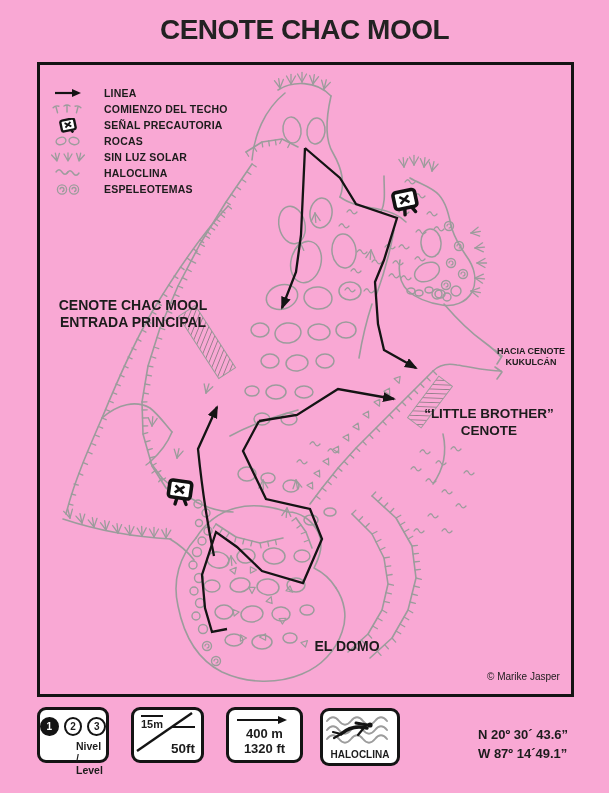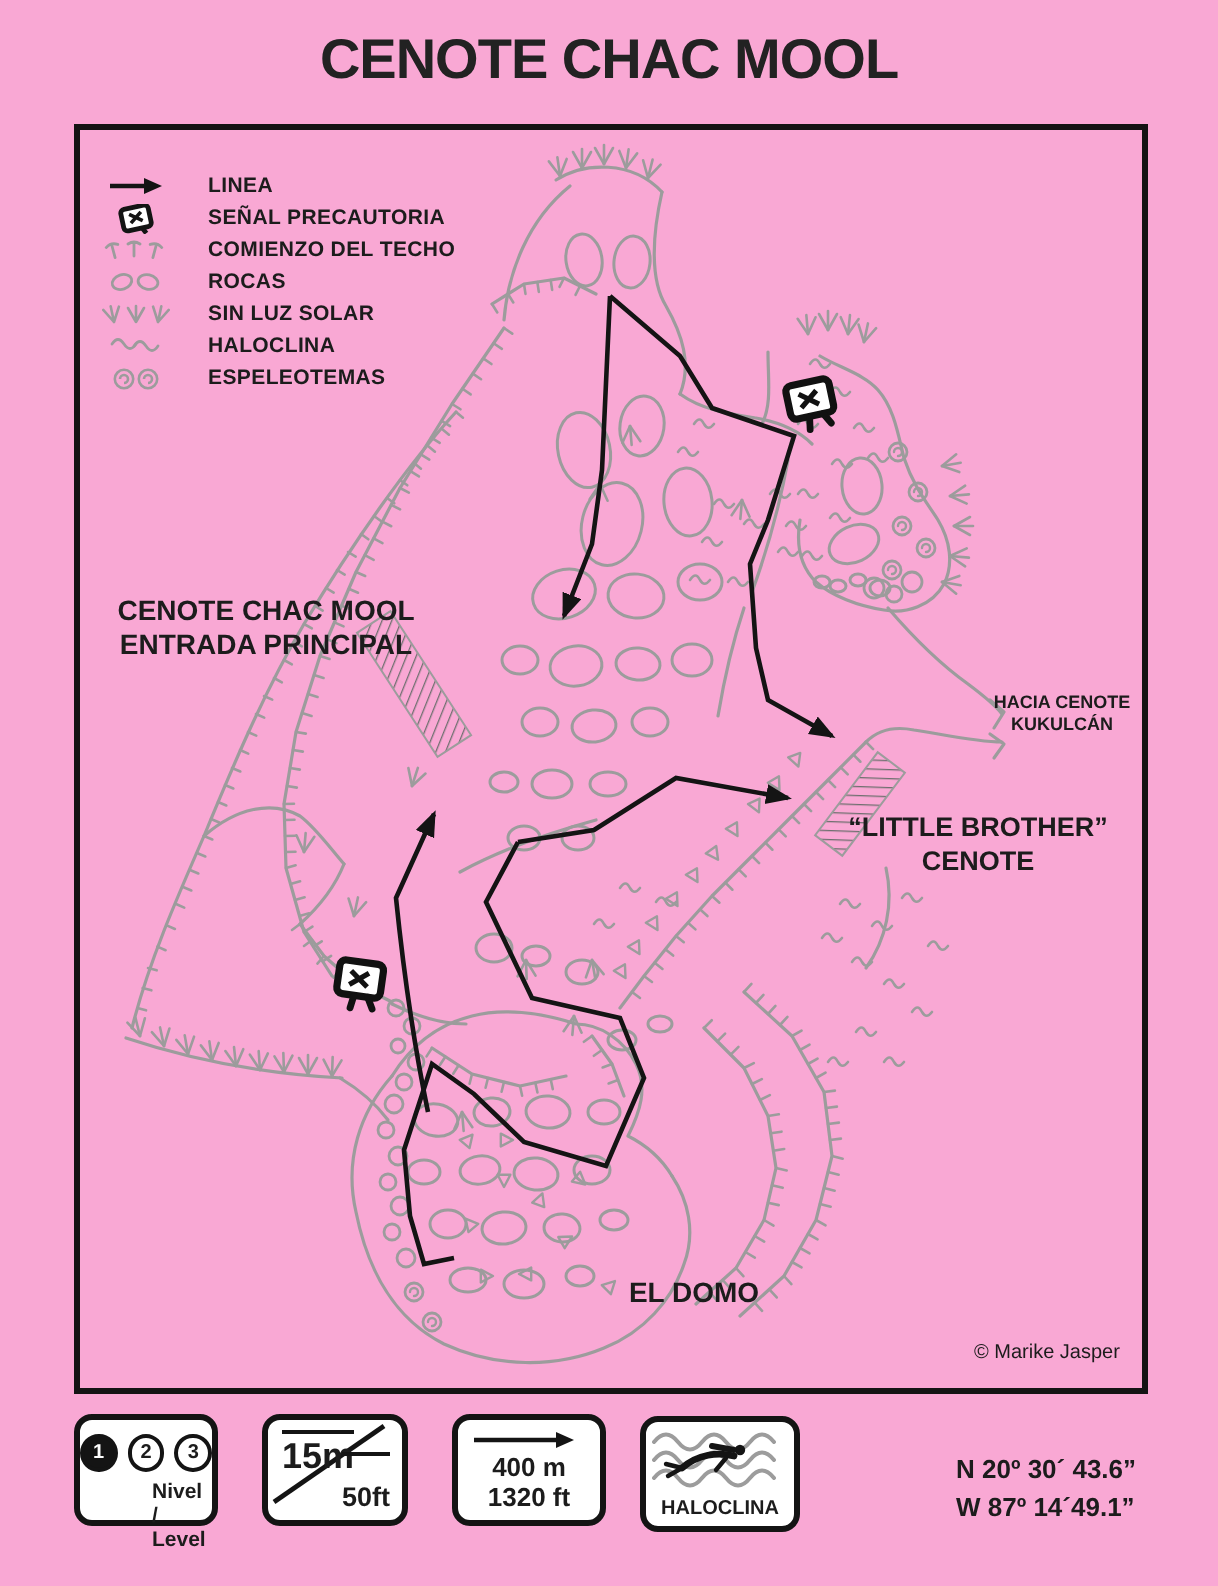--- a/index.html
+++ b/index.html
@@ -25,21 +25,21 @@
   .fbox{position:absolute;border:3px solid #141414;border-radius:9px;background:#fff;}
   #box-levels{left:37px;top:707px;width:66px;height:50px;}
   .lvlrow{display:flex;gap:5px;justify-content:center;margin-top:7px;}
   .lvl{width:15px;height:15px;border:2px solid #141414;border-radius:50%;font-size:10px;
        font-weight:bold;display:flex;align-items:center;justify-content:center;}
   .lvl.filled{background:#141414;color:#fff;}
   .lvl-label{text-align:left;font-size:10.5px;font-weight:bold;margin-top:4px;padding-left:36px;}
   #box-scale{left:131px;top:707px;width:67px;height:50px;}
   #box-dist{left:226px;top:707px;width:71px;height:50px;}
   #box-halo{left:320px;top:708px;width:74px;height:52px;}
-  .sc-top{position:absolute;left:7px;top:5px;font-size:18px;font-weight:bold;border-top:2.5px solid #141414;padding-top:1px;}
+  .sc-top{position:absolute;left:7px;top:5px;font-size:11px;font-weight:bold;border-top:2.5px solid #141414;padding-top:1px;}
   .sc-bot{position:absolute;right:6px;bottom:4px;font-size:13.5px;font-weight:bold;border-top:2.5px solid #141414;padding-top:13px;}
   .dist-txt{position:absolute;left:0;top:16px;width:100%;text-align:center;font-size:13px;font-weight:bold;line-height:15px;}
   #halo-label{position:absolute;left:0;bottom:3px;width:100%;text-align:center;font-size:10px;font-weight:bold;}
   #coords{position:absolute;left:478px;top:725px;font-size:13px;font-weight:bold;line-height:19px;white-space:nowrap;}
 </style>
 </head>
 <body>
 
 <div id="page">
 
@@ -565,45 +565,45 @@
       <span class="lic">
         <svg width="30" height="12">
             <line x1="2" y1="6" x2="20" y2="6" stroke="#141414" stroke-width="2.2"></line>
             <path d="M19,2 L28,6 L19,10 Z" fill="#141414"></path>
           </svg>
       </span>
       <span class="llab">LINEA</span>
     </div>
     <div class="lrow">
       <span class="lic">
-        <svg width="30" height="15">
-            <g transform="translate(15,7) rotate(-12)">
-              <rect x="-7" y="-5.5" width="14" height="11" rx="2" fill="#fff" stroke="#141414" stroke-width="2.4"></rect>
-              <path d="M-3,-2.5 L3,2 M3,-2.5 L-3,2" stroke="#141414" stroke-width="1.8" fill="none"></path>
-              <path d="M2,5.5 l1.5,3" stroke="#141414" stroke-width="2.4"></path>
-            </g>
-          </svg>
-      </span>
-      <span class="llab">SEÑAL PRECAUTORIA</span>
-    </div>
-    <div class="lrow">
-      <span class="lic">
         <svg width="34" height="13" stroke="#9c9c9c" stroke-width="1.4" fill="none" stroke-linecap="round">
             <g transform="translate(5,4) rotate(-15)">
               <path d="M-3,0 Q0,-2 3,0 M0,0 L0,6"></path>
             </g>
             <g transform="translate(16,3)">
               <path d="M-3,0 Q0,-2 3,0 M0,0 L0,6"></path>
             </g>
             <g transform="translate(27,4) rotate(15)">
               <path d="M-3,0 Q0,-2 3,0 M0,0 L0,6"></path>
             </g>
           </svg>
       </span>
       <span class="llab">COMIENZO DEL TECHO</span>
+    </div>
+    <div class="lrow">
+      <span class="lic">
+        <svg width="30" height="15">
+            <g transform="translate(15,7) rotate(-12)">
+              <rect x="-7" y="-5.5" width="14" height="11" rx="2" fill="#fff" stroke="#141414" stroke-width="2.4"></rect>
+              <path d="M-3,-2.5 L3,2 M3,-2.5 L-3,2" stroke="#141414" stroke-width="1.8" fill="none"></path>
+              <path d="M2,5.5 l1.5,3" stroke="#141414" stroke-width="2.4"></path>
+            </g>
+          </svg>
+      </span>
+      <span class="llab">SEÑAL PRECAUTORIA</span>
     </div>
     <div class="lrow">
       <span class="lic">
         <svg width="30" height="12" stroke="#9c9c9c" stroke-width="1.4" fill="none">
             <ellipse cx="8" cy="6" rx="5" ry="3.6" transform="rotate(-18 8 6)"></ellipse>
             <ellipse cx="21" cy="6" rx="5" ry="3.6" transform="rotate(12 21 6)"></ellipse>
           </svg>
       </span>
       <span class="llab">ROCAS</span>
     </div>

